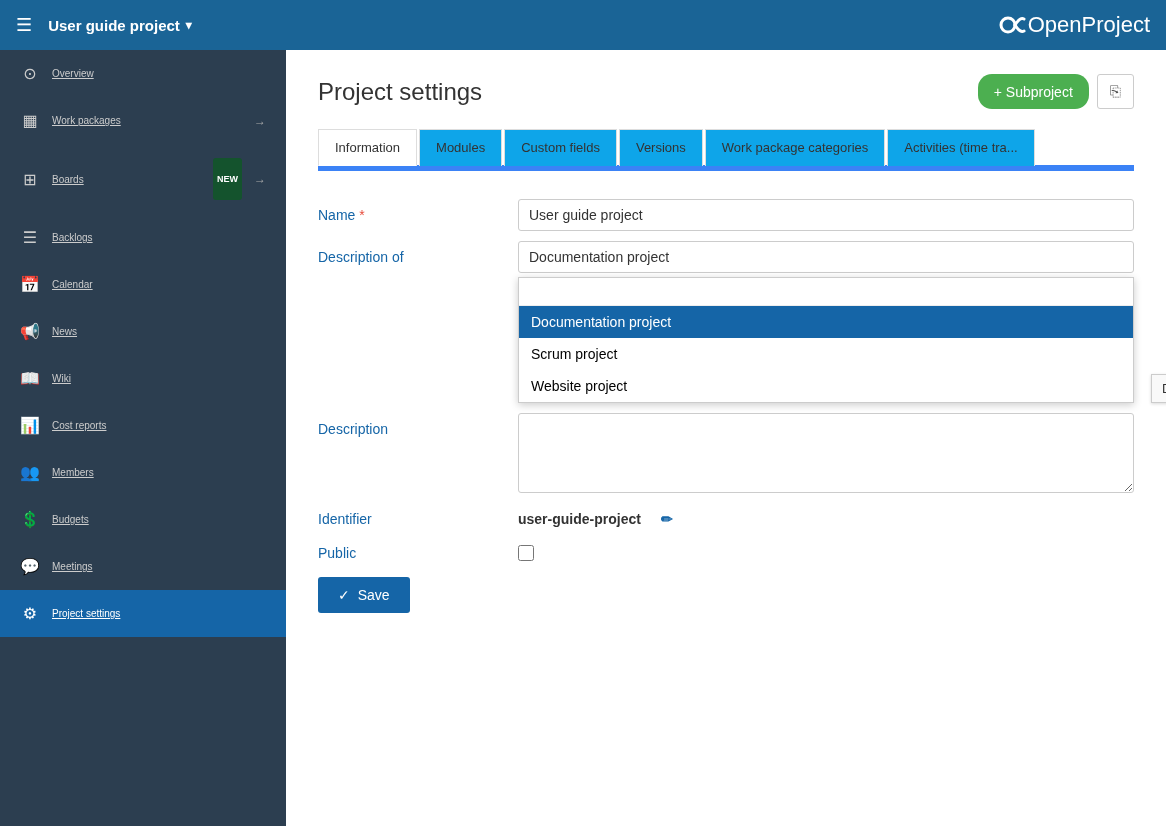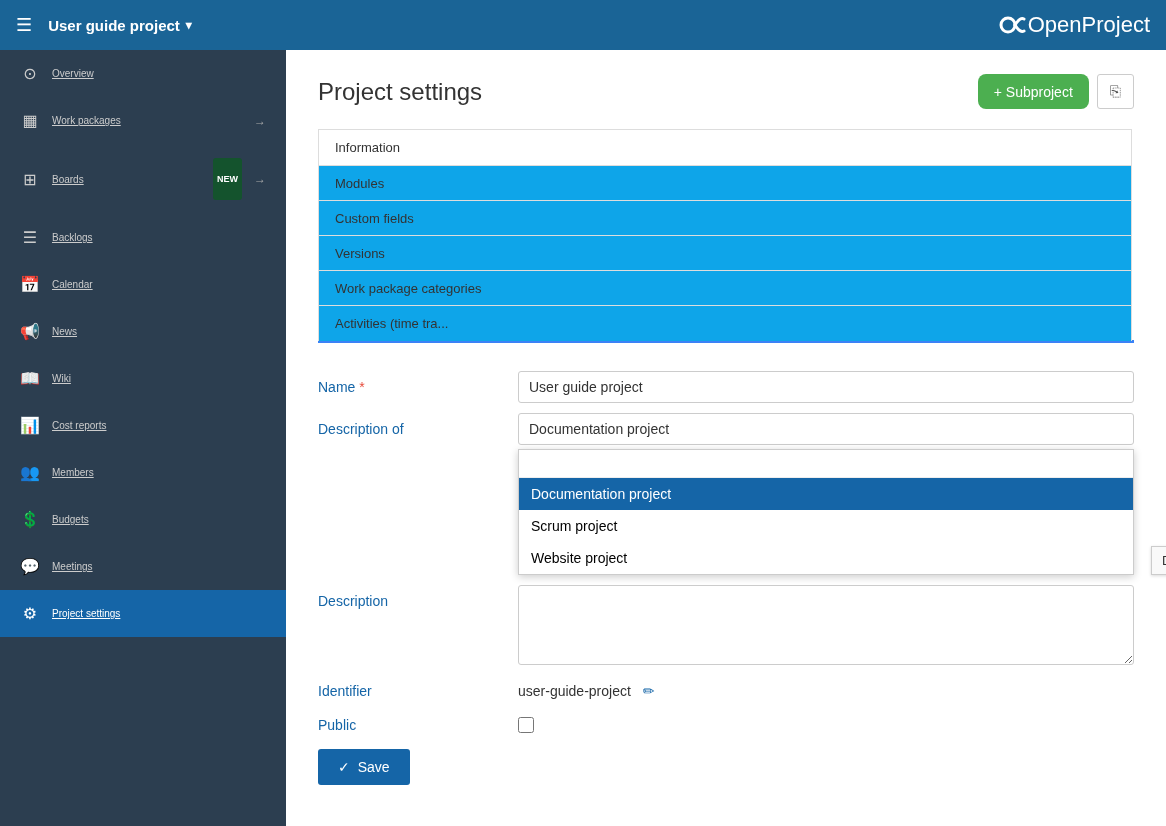--- a/index.html
+++ b/index.html
@@ -70,31 +70,31 @@
 
     .page-header {
       display: flex; align-items: center; justify-content: space-between;
       margin-bottom: 20px;
     }
     .page-title { font-size: 24px; font-weight: 400; color: #333; }
 
     .header-actions { display: flex; gap: 8px; }
     .btn-primary {
       background: #4caf50; color: white; border: none;
-      padding: 8px 16px; border-radius: 8px; cursor: pointer;
+      padding: 8px 16px; border-radius: 14px; cursor: pointer;
       font-size: 14px; display: flex; align-items: center; gap: 6px;
     }
     .btn-secondary {
       background: white; color: #555; border: 1px solid #ccc;
       padding: 8px 12px; border-radius: 3px; cursor: pointer; font-size: 14px;
     }
 
     
     .tabs {
-      display: flex; border-bottom: 3px solid #3b82f6; margin-bottom: 28px; flex-wrap: wrap; flex-direction: column;
+      display: flex; border-bottom: 6px solid #3b82f6; margin-bottom: 28px; flex-wrap: wrap;
     }
     .tab {
       padding: 10px 16px; cursor: pointer; font-size: 13px;
       color: #333; border: 1px solid #ddd; border-bottom: none;
       background: #0ea5e9; margin-right: 2px; margin-bottom: -1px;
     }
     .tab.active { background: white; border-bottom: 1px solid white; font-weight: 500; }
 
     
     .form-section { max-width: 850px; }
@@ -143,22 +143,23 @@
     .tooltip-box {
       position: absolute; right: -170px; top: 36px;
       background: #f9f9f9; border: 1px solid #ccc;
       padding: 6px 10px; font-size: 13px; color: #333;
       white-space: nowrap; z-index: 200;
       box-shadow: 0 1px 3px rgba(0,0,0,0.15);
     }
 
     
     .identifier-value {
-      display: flex; align-items: flex-end; gap: 12px;
+      display: flex; align-items: flex-end; gap: 20px;
       padding-top: 8px;
+      font-weight: bold;
     }
     .identifier-text { color: #333; font-size: 14px; }
     .edit-icon { color: #1565a7; cursor: pointer; font-size: 14px; }
 
     
     .public-checkbox {
       width: 16px; height: 16px; cursor: pointer; margin-top: 8px;
     }
 
     

